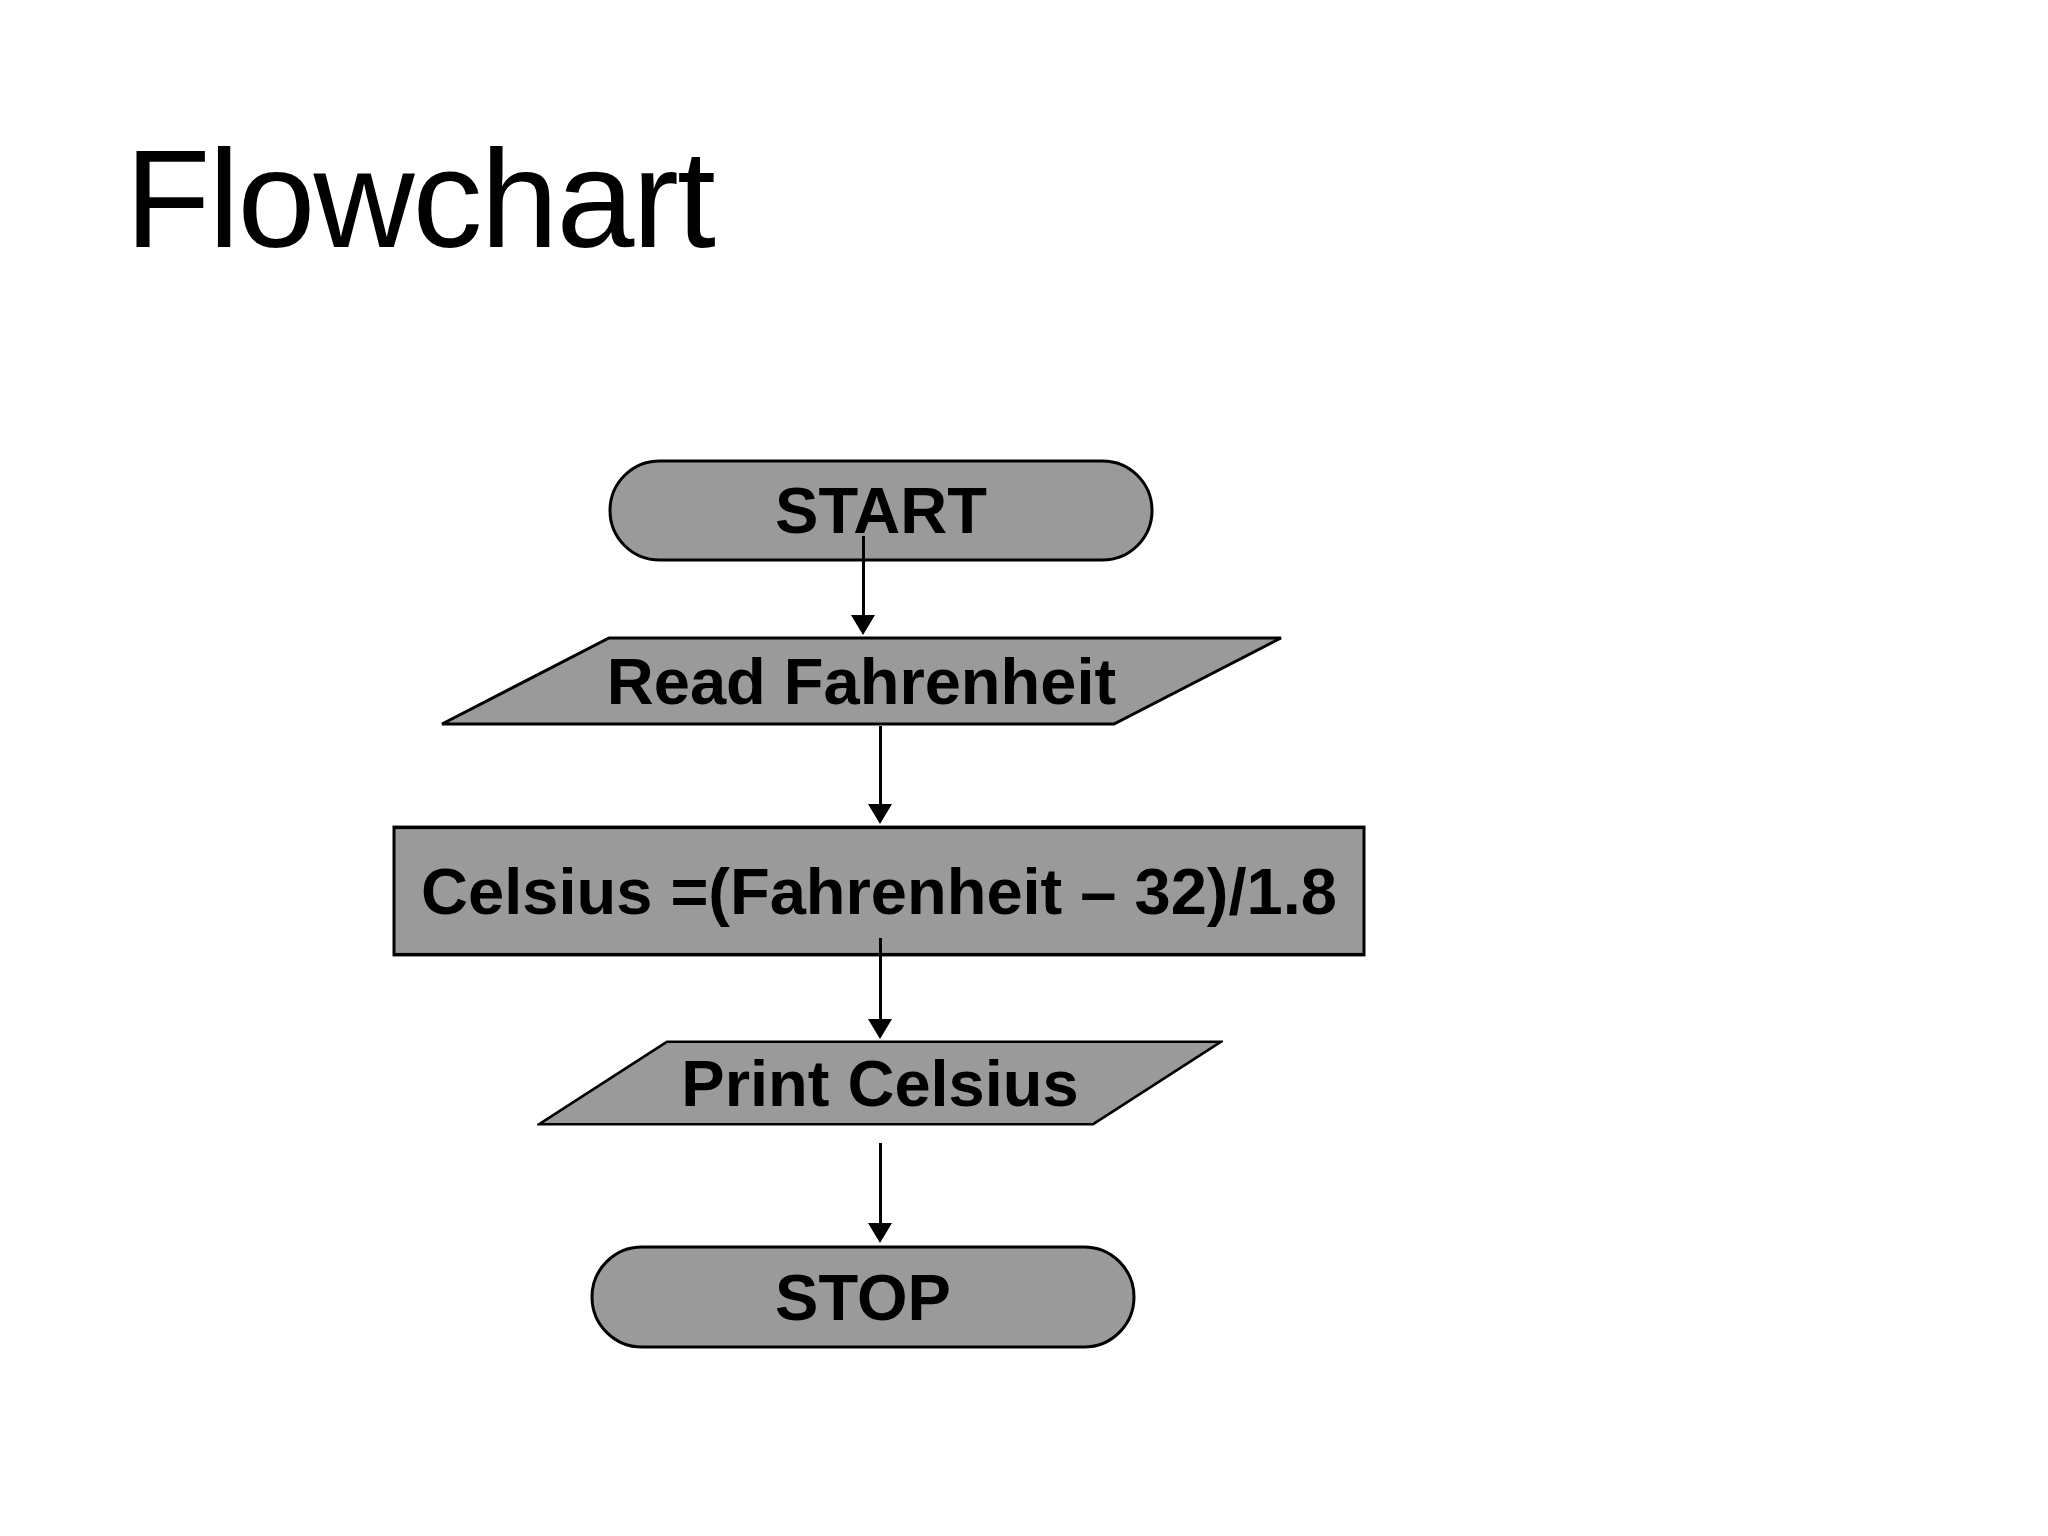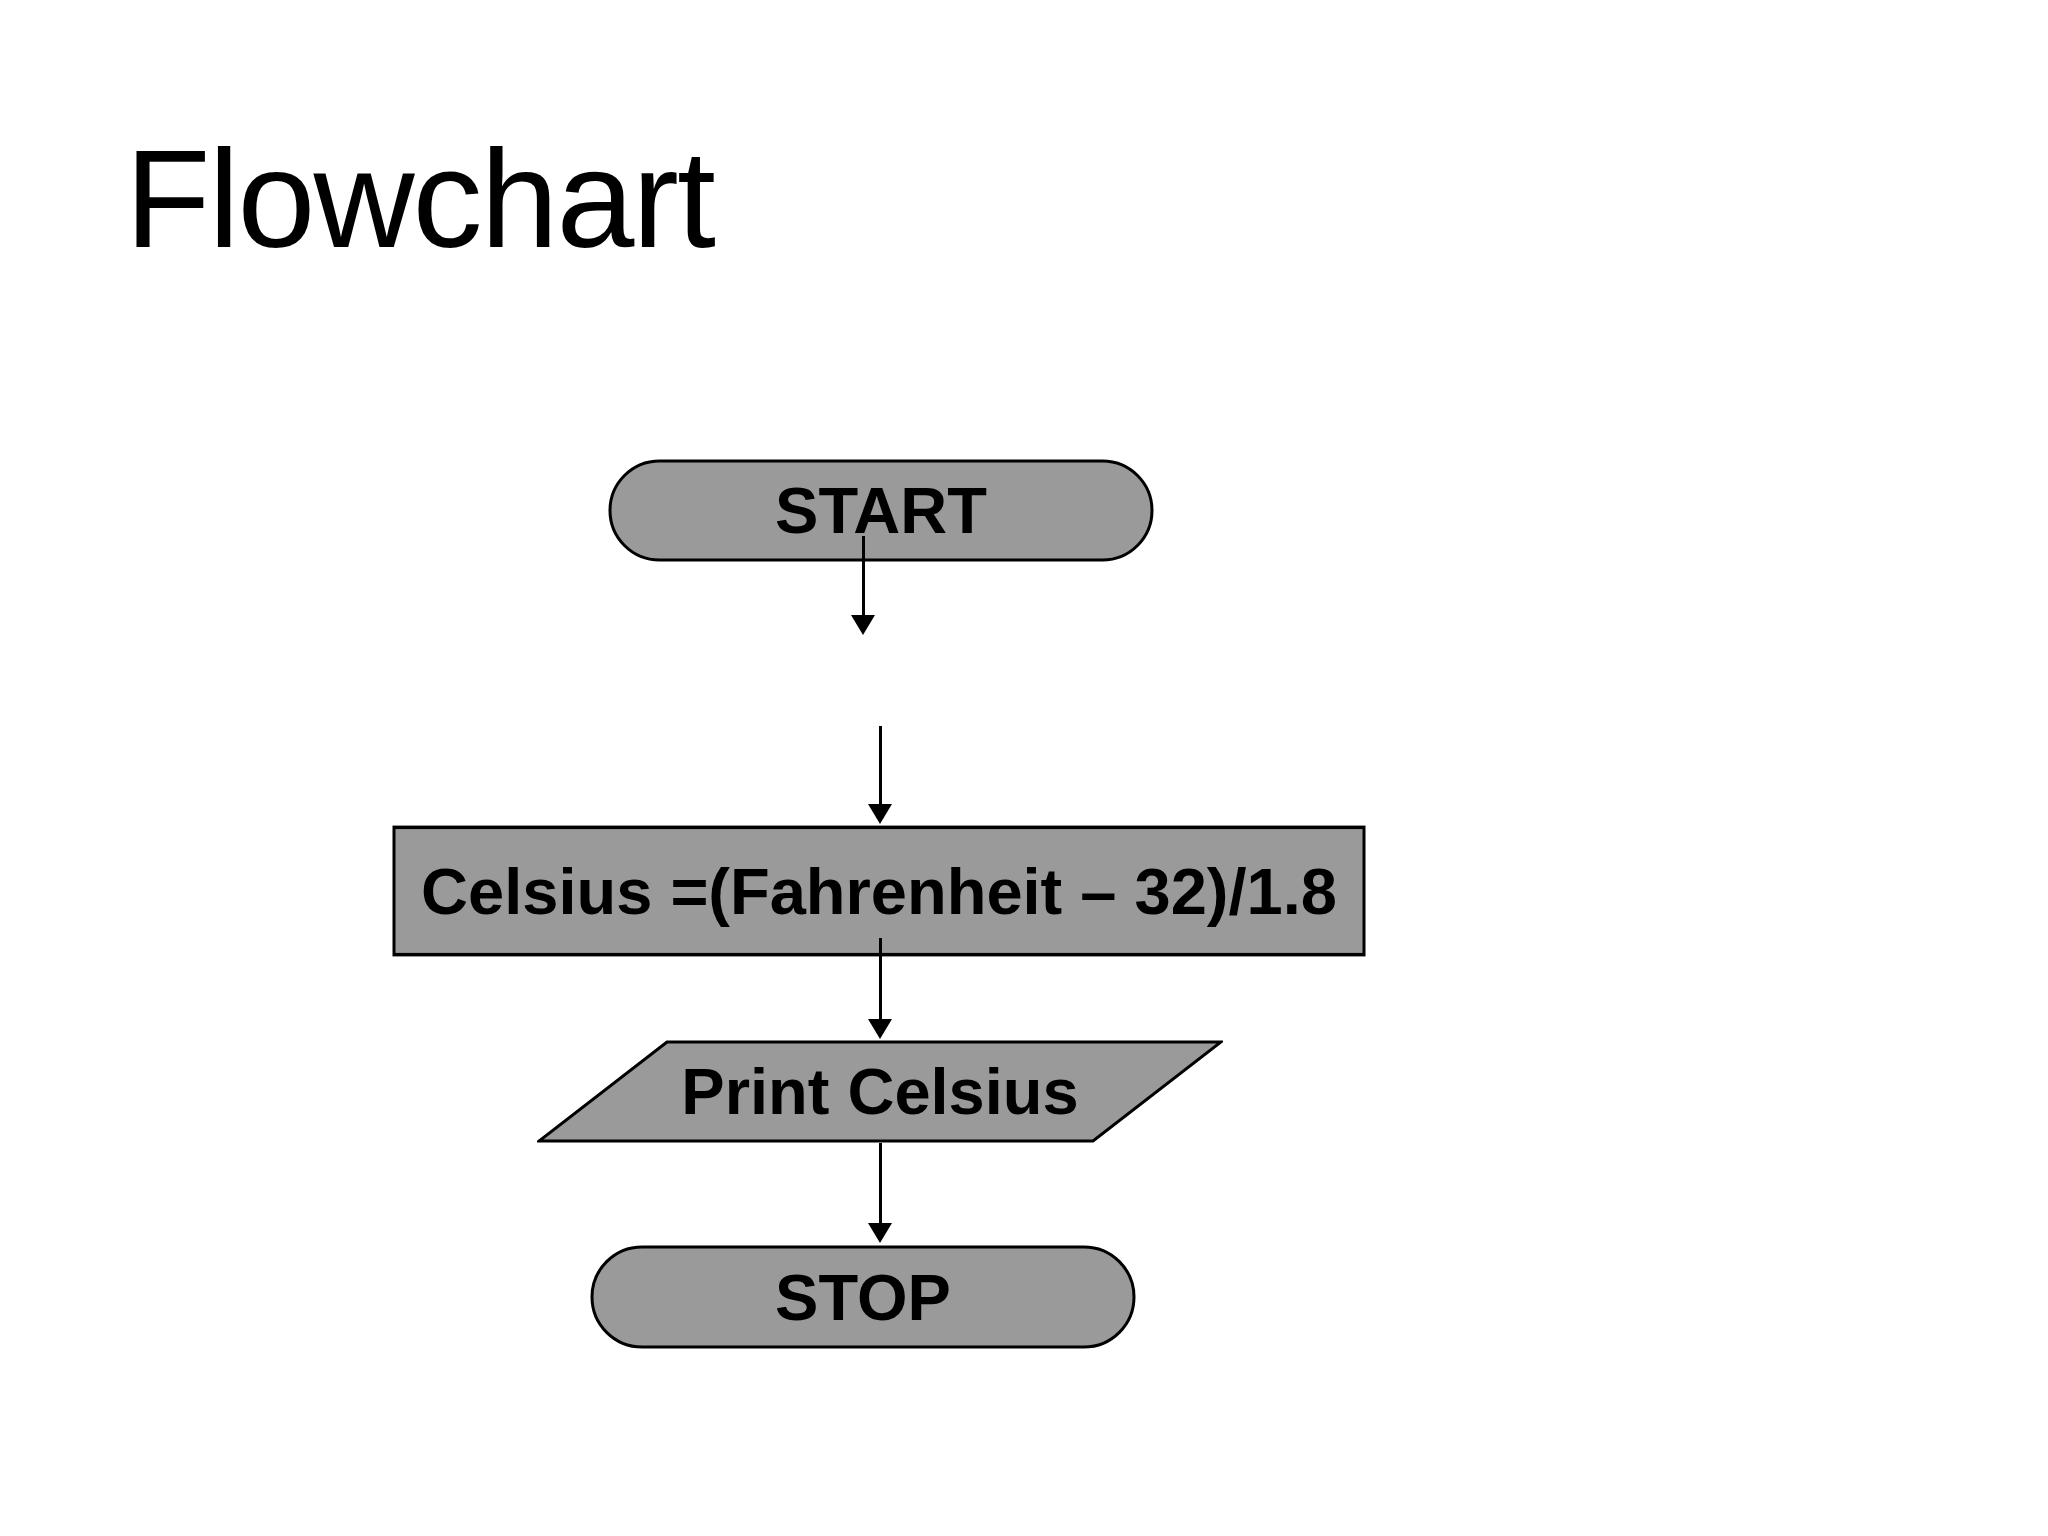--- a/index.html
+++ b/index.html
@@ -88,39 +88,45 @@
       <rect class="shape-geom" x="2" y="2" width="542" height="99" rx="49.5" ry="49.5"></rect>
     </svg>
     <div class="label">START</div>
   </div>
 
   <div class="arrow" style="left:863px; top:536px; height:99px;">
     <div class="arrow-line"></div>
     <div class="arrow-head"></div>
   </div>
 
+  <div class="node" style="left:440px; top:636px; width:843px; height:90px;">
+    <svg viewBox="0 0 843 90" preserveAspectRatio="none">
+      <polygon class="shape-geom" points="169,2 841,2 674,88 2,88"></polygon>
+    </svg>
+    <div class="label">Read Fahrenheit</div>
+  </div>
 
   <div class="arrow" style="left:880px; top:726px; height:98px;">
     <div class="arrow-line"></div>
     <div class="arrow-head"></div>
   </div>
 
   <div class="node" style="left:392px; top:825px; width:974px; height:132px;">
     <svg viewBox="0 0 974 113" preserveAspectRatio="none">
       <rect class="shape-geom" x="2" y="2" width="970" height="109"></rect>
     </svg>
     <div class="label">Celsius =(Fahrenheit – 32)/1.8</div>
   </div>
 
   <div class="arrow" style="left:880px; top:938px; height:101px;">
     <div class="arrow-line"></div>
     <div class="arrow-head"></div>
   </div>
 
-  <div class="node" style="left:537px; top:1040px; width:686px; height:103px;">
+  <div class="node" style="left:537px; top:1040px; width:686px; height:86px;">
     <svg viewBox="0 0 686 103" preserveAspectRatio="none">
       <polygon class="shape-geom" points="130,2 684,2 556,101 2,101"></polygon>
     </svg>
     <div class="label">Print Celsius</div>
   </div>
 
   <div class="arrow" style="left:880px; top:1143px; height:100px;">
     <div class="arrow-line"></div>
     <div class="arrow-head"></div>
   </div>

